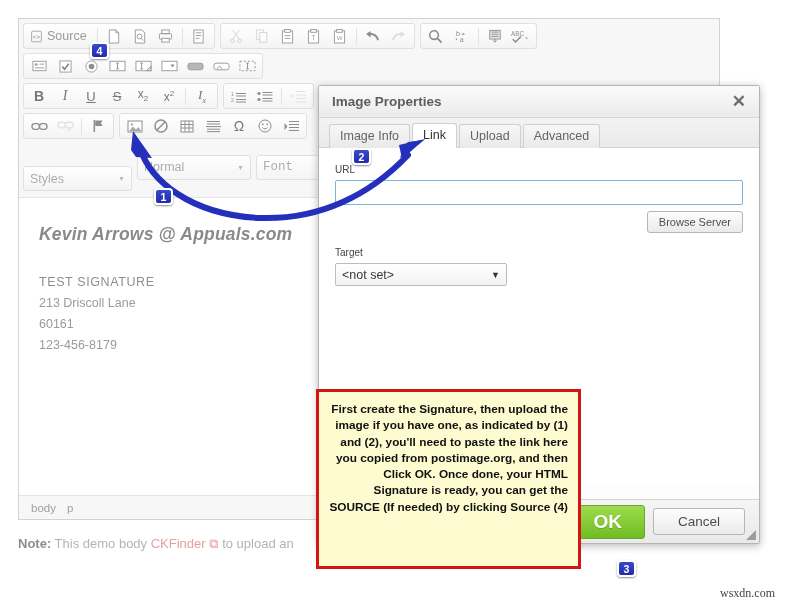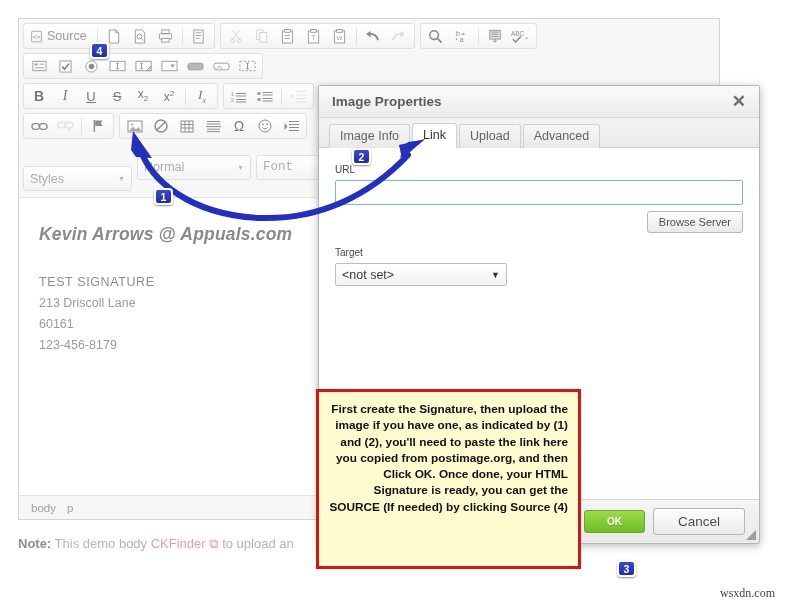--- a/index.html
+++ b/index.html
@@ -139,21 +139,21 @@
   .dlg-foot{
     position:absolute;left:0;right:0;bottom:0;height:44px;
     background:linear-gradient(to bottom,#f5f5f5,#e9e9e9);
     border-top:1px solid #d6d6d6;
     display:flex;align-items:center;justify-content:flex-end;gap:8px;padding:0 14px;
     box-sizing:border-box;
   }
   .btn-ok{
     border:1px solid #6aa62e;border-radius:3px;
     background:linear-gradient(to bottom,#9ddb4d,#6fbd22);
-    color:#ffffff;font-size:10px;font-weight:bold;
+    color:#ffffff;font-size:19px;font-weight:bold;
     padding:5px 22px;cursor:pointer;text-shadow:0 1px 0 rgba(0,0,0,.18);
   }
   .btn-cancel{
     border:1px solid #b6b6b6;border-radius:3px;
     background:linear-gradient(to bottom,#fdfdfd,#ebebeb);
     color:#4e4e4e;font-size:13.5px;padding:5px 24px;cursor:pointer;
   }
   .grip{
     position:absolute;right:3px;bottom:3px;width:0;height:0;
     border-left:10px solid transparent;border-bottom:10px solid #9d9d9d;

